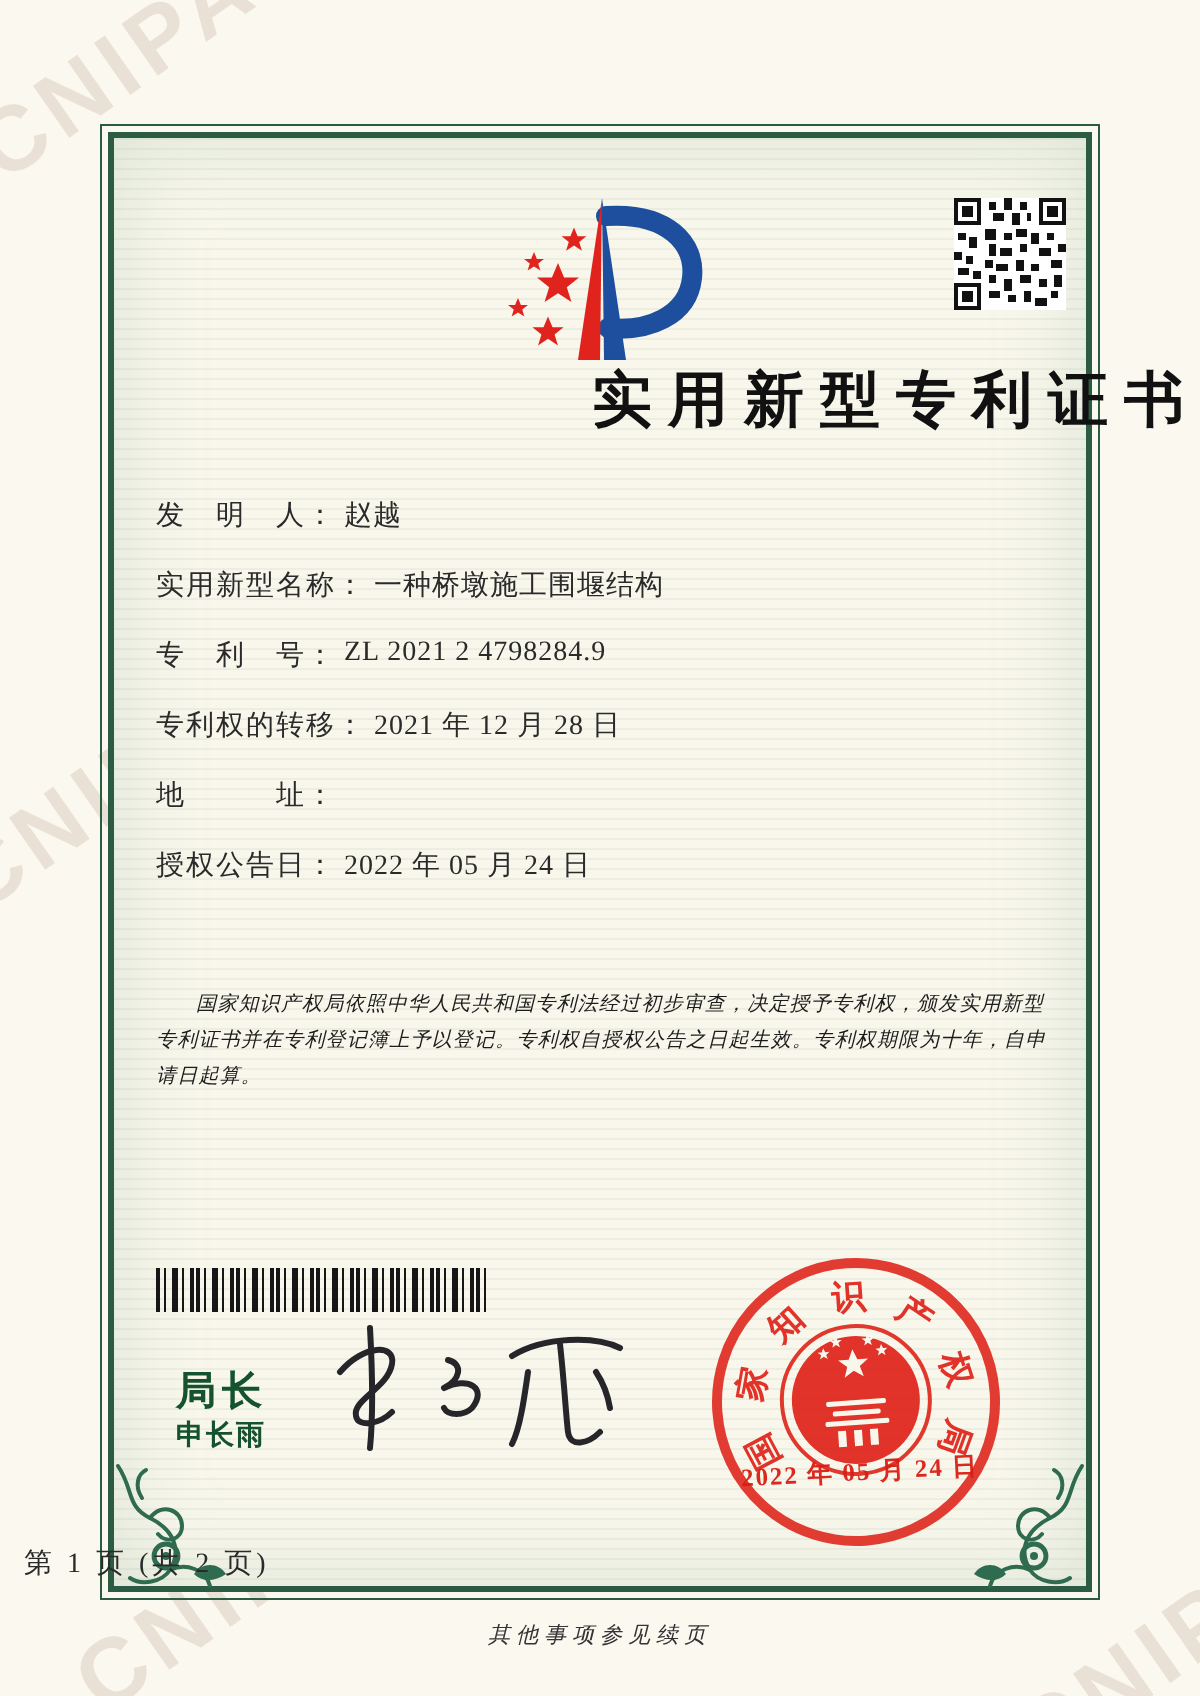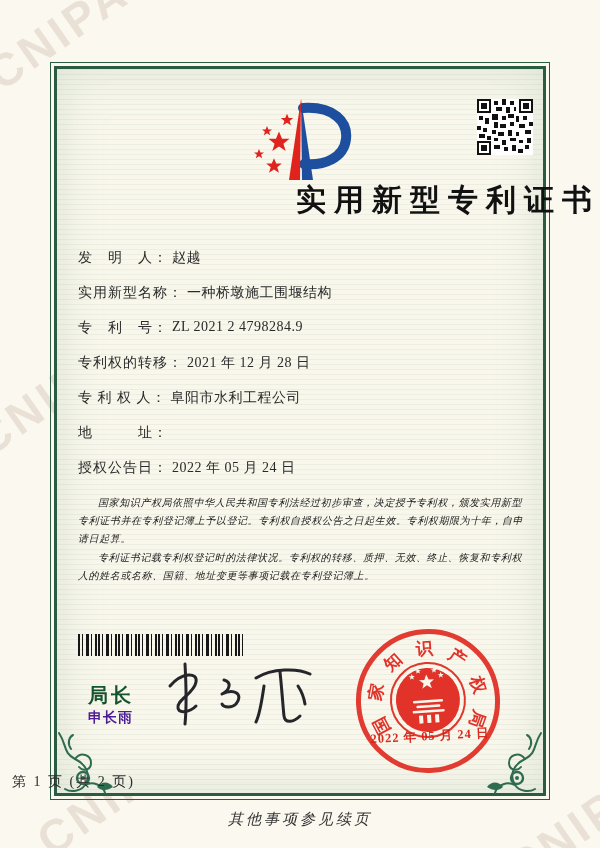--- a/index.html
+++ b/index.html
@@ -87,21 +87,21 @@
         #161616 4px 5px, transparent 5px 8px,
         #161616 8px 11px, transparent 11px 13px,
         #161616 13px 14px, transparent 14px 17px,
         #161616 17px 19px, transparent 19px 20px);
   }
 
   
   .sig-title{position:absolute;left:88px;top:682px;z-index:3;
     font-family:"Liberation Sans", sans-serif;font-size:20px;font-weight:600;letter-spacing:3px;color:#14532d;}
   .sig-name{position:absolute;left:88px;top:709px;z-index:3;
-    font-family:"Liberation Sans", sans-serif;font-size:14px;font-weight:600;letter-spacing:1px;color:#4c1d95;}
+    font-family:"Liberation Sans", sans-serif;font-size:14px;font-weight:600;letter-spacing:1px;color:#14532d;}
   .sig-hand{position:absolute;left:152px;top:656px;width:172px;height:80px;z-index:3;}
 
   
   .seal{
     position:absolute;left:356px;top:629px;width:144px;height:144px;z-index:4;
     border-radius:50%;
     border:5px solid rgba(222,34,24,0.88);
     box-sizing:border-box;
     transform:rotate(-4deg);
   }
@@ -130,21 +130,21 @@
   .orn.right{left:483px;top:731px;}
   .orn.left{left:55px;top:731px;transform:scaleX(-1);}
 
   
   .page-num{
     position:absolute;left:12px;top:773px;width:100%;z-index:3;
     text-align:left;font-size:14px;letter-spacing:2px;color:#2a2a2a;
   }
   .footer-note{
     position:absolute;left:0;top:810px;width:100%;z-index:3;
-    text-align:center;font-size:15px;font-style:italic;letter-spacing:3px;color:#333;
+    text-align:center;font-size:11px;font-style:italic;letter-spacing:3px;color:#333;
   }
 </style>
 </head>
 <body>
 
 <div class="page">
 
   <span class="wm w1">CNIPA</span>
   <span class="wm w2">CNIPA</span>
   <span class="wm w3">CNIPA</span>
@@ -240,35 +240,30 @@
     </div>
     <div class="frow">
       <span class="lab">专　利　号：</span>
       <span class="val">ZL 2021 2 4798284.9</span>
     </div>
     <div class="frow">
       <span class="lab">专利权的转移：</span>
       <span class="val">2021 年 12 月 28 日</span>
     </div>
     <div class="frow">
-      <span class="lab">专 利 权 人：</span>
-      <span class="val">阜阳市水利工程公司</span>
-    </div>
-    <div class="frow">
       <span class="lab">地　　　址：</span>
     </div>
     <div class="frow">
       <span class="lab">授权公告日：</span>
       <span class="val">2022 年 05 月 24 日</span>
     </div>
   </div>
 
   <div class="body-text">
     <p>国家知识产权局依照中华人民共和国专利法经过初步审查，决定授予专利权，颁发实用新型专利证书并在专利登记簿上予以登记。专利权自授权公告之日起生效。专利权期限为十年，自申请日起算。</p>
-    <p>专利证书记载专利权登记时的法律状况。专利权的转移、质押、无效、终止、恢复和专利权人的姓名或名称、国籍、地址变更等事项记载在专利登记簿上。</p>
   </div>
 
   <div class="barcode"></div>
 
   <div class="sig-title">局长</div>
   <div class="sig-name">申长雨</div>
   <div class="sig-hand">
     <svg viewBox="0 0 172 80" width="172" height="80" fill="none" stroke="#26262a" stroke-width="3" stroke-linecap="round" stroke-linejoin="round">
 
       <path d="M18,30 C30,16 46,16 44,26 C42,38 24,44 26,52 C27,58 38,56 44,50"></path>

